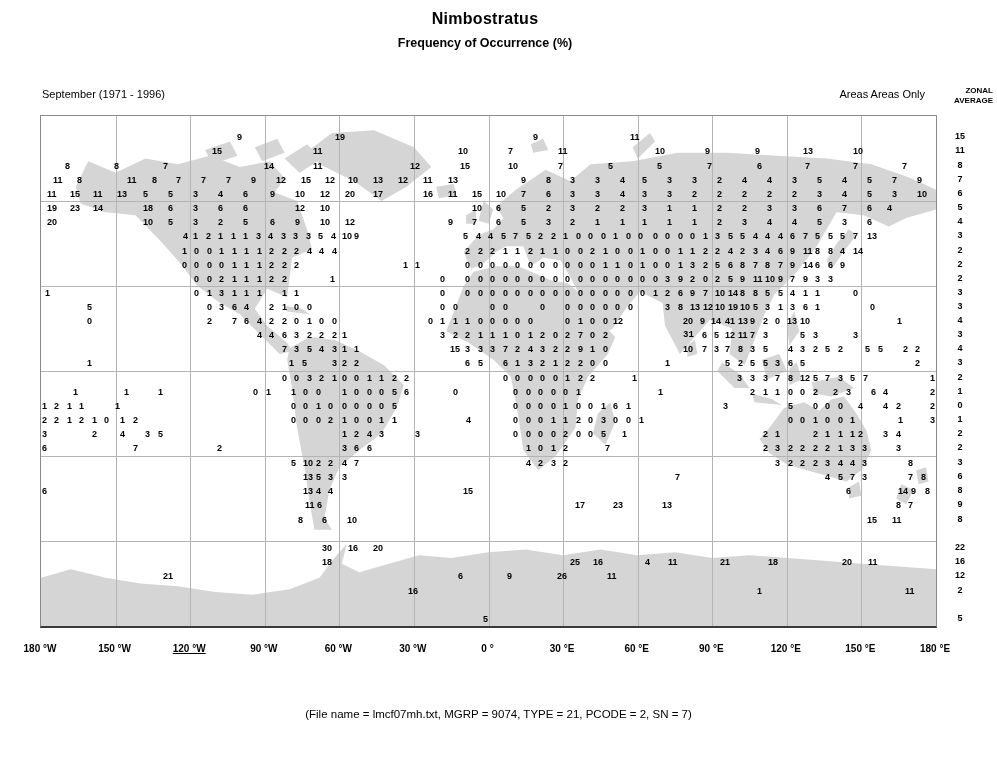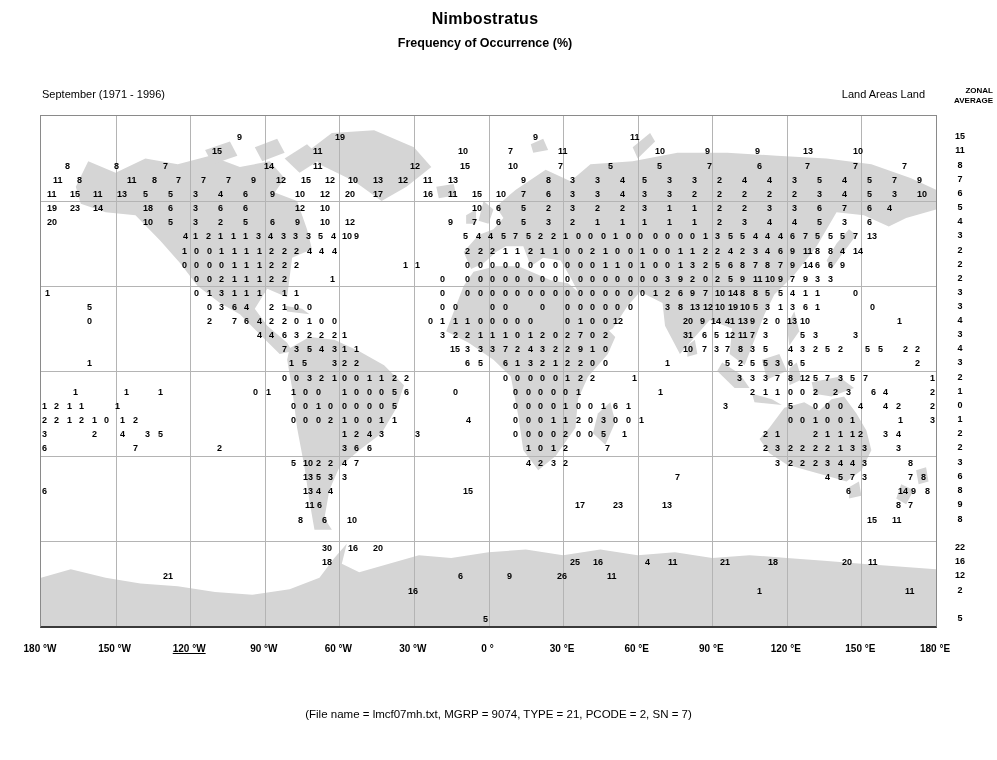--- a/index.html
+++ b/index.html
@@ -30,21 +30,21 @@
   #file-info{top:708px;left:0;width:997px;text-align:center;font-size:11.5px;}
 </style>
 </head>
 <body>
 
 <div id="canvas">
 
   <div class="abs" id="subtitle">Frequency of Occurrence (%)</div>
   <div class="abs" id="title">Nimbostratus</div>
   <div class="abs" id="period">September (1971 - 1996)</div>
-  <div class="abs" id="area-label">Land Areas Land</div>
+  <div class="abs" id="area-label">Areas Areas Only</div>
   <div class="abs" id="zonal-label">ZONAL<br>AVERAGE</div>
 
   <div class="abs" id="plot">
 
     <svg id="landmap" width="895" height="510" viewBox="0 0 360 180" preserveAspectRatio="none">
       <g fill="#d5d5d5" stroke="none">
         <polygon points="14,25 19,16 30,20 42,15 55,17 68,14 80,18 92,16 98,22 94,27 103,30 107,40 109,47 101,50 100,57 99,64 91,61 86,68 91,74 99,80 101,83 96,84 88,77 80,70 72,66 63,60 56,52 48,44 38,35 26,34 16,31"></polygon>
         <polygon points="108,12 117,6 134,5 150,11 157,18 147,25 137,30 126,23 112,17"></polygon>
         <polygon points="159,25 166,24 167,28 160,29"></polygon>
         <polygon points="66,12 76,9 79,14 69,17"></polygon>
@@ -548,21 +548,21 @@
         <span style="left: 449px; top: 214px;">1</span>
         <span style="left: 462px; top: 214px;">1</span>
         <span style="left: 474px; top: 214px;">0</span>
         <span style="left: 487px; top: 214px;">1</span>
         <span style="left: 499px; top: 214px;">2</span>
         <span style="left: 512px; top: 214px;">0</span>
         <span style="left: 524px; top: 214px;">2</span>
         <span style="left: 537px; top: 214px;">7</span>
         <span style="left: 549px; top: 214px;">0</span>
         <span style="left: 562px; top: 214px;">2</span>
-        <span style="left: 642px; top: 214px;">31</span>
+        <span style="left: 642px; top: 214px; font-family: Liberation Mono, monospace;">31</span>
         <span style="left: 661px; top: 214px;">6</span>
         <span style="left: 673px; top: 214px;">5</span>
         <span style="left: 684px; top: 214px;">12</span>
         <span style="left: 697px; top: 214px;">11</span>
         <span style="left: 709px; top: 214px;">7</span>
         <span style="left: 722px; top: 214px;">3</span>
         <span style="left: 759px; top: 214px;">5</span>
         <span style="left: 772px; top: 214px;">3</span>
         <span style="left: 812px; top: 214px;">3</span>
         <span style="left: 241px; top: 228px;">7</span>

